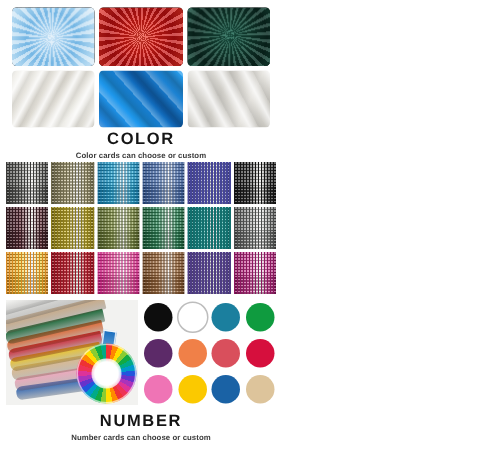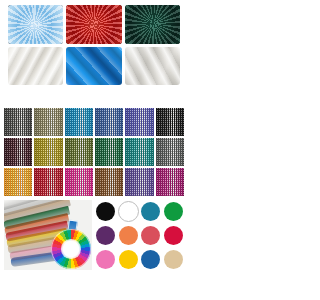--- a/index.html
+++ b/index.html
@@ -90,20 +90,24 @@
         <span class="core"></span>
       </div>
     <div class="swatch sw-swirl sw-green">
         <span class="core"></span>
       </div>
     <div class="swatch sw-white"></div>
     <div class="swatch sw-brightblue"></div>
     <div class="swatch sw-grey"></div>
   </div>
 
+  <div class="cap" id="cap-color">
+    <div class="title">COLOR</div>
+    <div class="sub">Color cards can choose or custom</div>
+  </div>
 
   <div class="bands" id="color-card-bands">
       <div class="band">
         <div class="cell">
           <span class="plaid" style="background: repeating-linear-gradient(90deg, rgb(58, 58, 56) 0px, rgb(58, 58, 56) 1px, rgba(255, 255, 255, 0) 1px, rgba(255, 255, 255, 0) 2px), repeating-linear-gradient(0deg, rgba(0, 0, 0, 0.3) 0px, rgba(0, 0, 0, 0.3) 1px, rgba(255, 255, 255, 0.35) 1px, rgba(255, 255, 255, 0.35) 2px), linear-gradient(90deg, rgb(58, 58, 56) 0%, rgb(138, 138, 134) 35%, rgb(242, 242, 240) 62%, rgb(138, 138, 134) 82%, rgb(58, 58, 56) 100%);"></span>
         </div>
         <div class="cell">
           <span class="plaid" style="background: repeating-linear-gradient(90deg, rgb(111, 106, 76) 0px, rgb(111, 106, 76) 1px, rgba(255, 255, 255, 0) 1px, rgba(255, 255, 255, 0) 2px), repeating-linear-gradient(0deg, rgba(0, 0, 0, 0.3) 0px, rgba(0, 0, 0, 0.3) 1px, rgba(255, 255, 255, 0.35) 1px, rgba(255, 255, 255, 0.35) 2px), linear-gradient(90deg, rgb(111, 106, 76) 0%, rgb(201, 191, 148) 35%, rgb(242, 242, 240) 62%, rgb(201, 191, 148) 82%, rgb(111, 106, 76) 100%);"></span>
         </div>
         <div class="cell">
@@ -185,14 +189,18 @@
         <div class="dot" style="background: rgb(240, 128, 72);"></div>
         <div class="dot" style="background: rgb(217, 79, 92);"></div>
         <div class="dot" style="background: rgb(214, 15, 61);"></div>
         <div class="dot" style="background: rgb(239, 116, 181);"></div>
         <div class="dot" style="background: rgb(251, 201, 0);"></div>
         <div class="dot" style="background: rgb(26, 98, 165);"></div>
         <div class="dot" style="background: rgb(221, 196, 155);"></div>
       </div>
   </div>
 
+  <div class="cap" id="cap-number">
+    <div class="title">NUMBER</div>
+    <div class="sub">Number cards can choose or custom</div>
+  </div>
 
 </div>
 
 </body></html>

